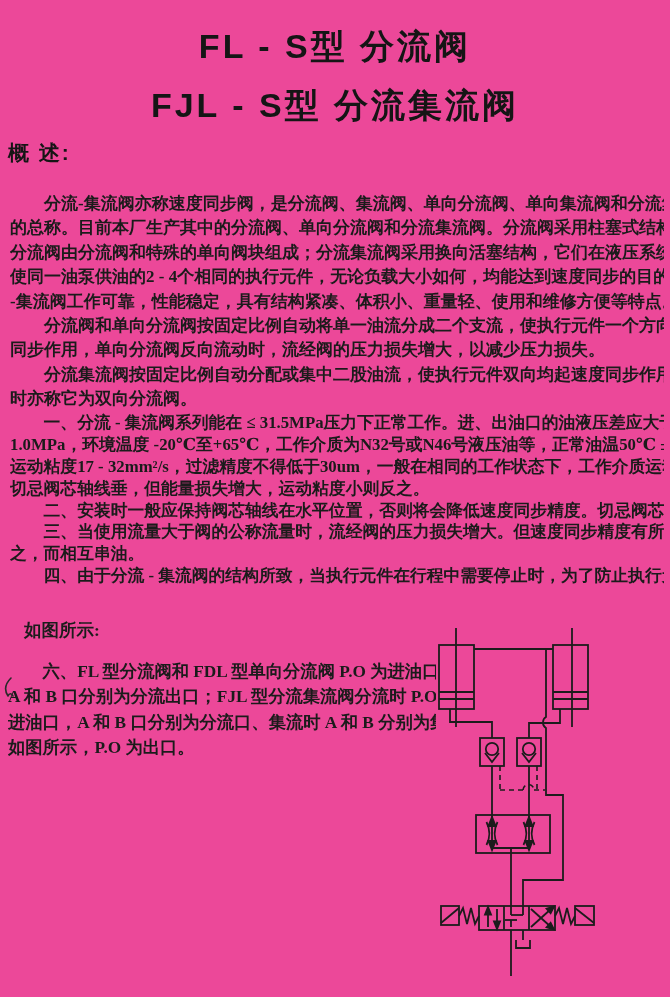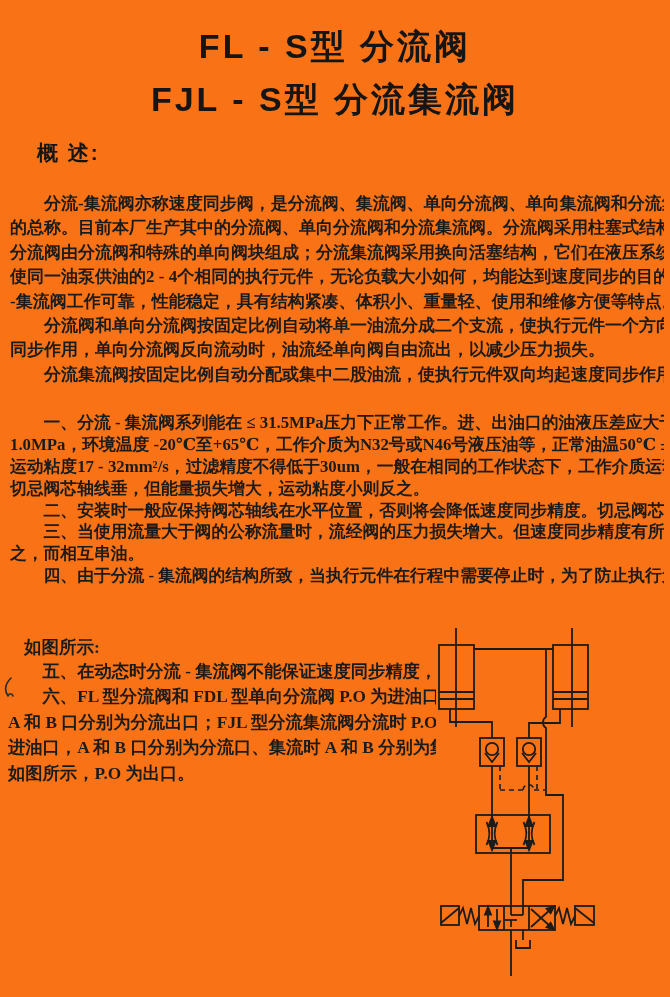--- a/index.html
+++ b/index.html
@@ -1,40 +1,40 @@
 <!DOCTYPE html>
 <html><head>
 <meta charset="utf-8">
 <style>
   html,body{margin:0;padding:0;background:#8a8a8a;}
   .page{
     position:relative;width:670px;height:997px;margin:0 auto;
-    background:#f97316;overflow:hidden;color:#1c1c1c;
+    background:#ec4899;overflow:hidden;color:#1c1c1c;
     font-family:"Liberation Serif","DejaVu Serif",serif;
   }
   .doc-title{
     position:absolute;left:0;right:0;text-align:center;
     font-family:"Liberation Sans","DejaVu Sans",sans-serif;
     font-weight:700;font-size:34px;letter-spacing:3px;color:#151515;
     white-space:nowrap;
   }
   .doc-title.t1{top:24px;}
-  .doc-title.t2{top:77px;}
+  .doc-title.t2{top:83px;}
   .overview-heading{
     position:absolute;left:8px;top:139px;
     font-family:"Liberation Sans","DejaVu Sans",sans-serif;
-    font-weight:700;font-size:21px;letter-spacing:2px;color:#151515;margin-left:29px;
+    font-weight:700;font-size:21px;letter-spacing:2px;color:#151515;
   }
   .text-block{position:absolute;left:10px;width:654px;font-weight:600;color:#1b1b1b;}
   .text-block .line{white-space:pre;overflow:hidden;}
   .intro-block{top:192px;font-size:17px;}
   .intro-block .line{line-height:24.4px;height:24.4px;}
   .spec-block{top:412px;font-size:16.8px;}
   .spec-block .line{line-height:21.9px;height:21.9px;}
-  .figure-lead{position:absolute;left:24px;top:635px;font-size:17.5px;font-weight:600;}
+  .figure-lead{position:absolute;left:24px;top:618px;font-size:17.5px;font-weight:600;}
   .notes-block{top:659px;left:8px;width:428px;font-size:17.3px;}
   .notes-block .line{line-height:25.4px;height:25.4px;}
   .schematic{position:absolute;left:430px;top:620px;width:240px;height:377px;}
   .scan-mark{position:absolute;left:1px;top:676px;width:14px;height:24px;}
 </style>
 </head>
 <body>
 
 <div class="page">
 
@@ -43,39 +43,39 @@
 
   <div class="overview-heading">概 述:</div>
 
   <div class="text-block intro-block">
       <div class="line">　　分流-集流阀亦称速度同步阀，是分流阀、集流阀、单向分流阀、单向集流阀和分流集流阀</div>
       <div class="line">的总称。目前本厂生产其中的分流阀、单向分流阀和分流集流阀。分流阀采用柱塞式结构；单向</div>
       <div class="line">分流阀由分流阀和特殊的单向阀块组成；分流集流阀采用换向活塞结构，它们在液压系统中，可</div>
       <div class="line">使同一油泵供油的2 - 4个相同的执行元件，无论负载大小如何，均能达到速度同步的目的。分流</div>
       <div class="line">-集流阀工作可靠，性能稳定，具有结构紧凑、体积小、重量轻、使用和维修方便等特点。</div>
       <div class="line">　　分流阀和单向分流阀按固定比例自动将单一油流分成二个支流，使执行元件一个方向起速度</div>
-      <div class="line">同步作用，单向分流阀反向流动时，油流经单向阀自由流出，以减少压力损失。</div>
+      <div class="line">同步作用，单向分流阀反向流动时，流经阀的压力损失增大，以减少压力损失。</div>
       <div class="line">　　分流集流阀按固定比例自动分配或集中二股油流，使执行元件双向均起速度同步作用，故有</div>
+      <div class="line">时亦称它为双向分流阀。</div>
     </div>
 
   <div class="text-block spec-block">
       <div class="line">　　一、分流 - 集流阀系列能在 ≤ 31.5MPa压力下正常工作。进、出油口的油液压差应大于</div>
       <div class="line">1.0MPa，环境温度 -20℃至+65℃，工作介质为N32号或N46号液压油等，正常油温50℃ ± 5℃。</div>
       <div class="line">运动粘度17 - 32mm²/s，过滤精度不得低于30um，一般在相同的工作状态下，工作介质运动粘度</div>
       <div class="line">切忌阀芯轴线垂，但能量损失增大，运动粘度小则反之。</div>
       <div class="line">　　二、安装时一般应保持阀芯轴线在水平位置，否则将会降低速度同步精度。切忌阀芯轴线垂</div>
       <div class="line">　　三、当使用流量大于阀的公称流量时，流经阀的压力损失增大。但速度同步精度有所提高。反</div>
       <div class="line">之，而相互串油。</div>
       <div class="line">　　四、由于分流 - 集流阀的结构所致，当执行元件在行程中需要停止时，为了防止执行元件因</div>
     </div>
 
   <div class="figure-lead">如图所示:</div>
 
   <div class="text-block notes-block">
-      <div class="line">　　五、在动态时分流 - 集流阀不能保证速度同步精度，</div>
       <div class="line">　　六、FL 型分流阀和 FDL 型单向分流阀 P.O 为进油口，</div>
       <div class="line">A 和 B 口分别为分流出口；FJL 型分流集流阀分流时 P.O 为</div>
       <div class="line">进油口，A 和 B 口分别为分流口、集流时 A 和 B 分别为集</div>
       <div class="line">如图所示，P.O 为出口。</div>
     </div>
 
   <svg class="scan-mark" viewBox="0 0 14 24">
     <path d="M10,2 C4,8 3,14 7,20 M7,20 C8,17 11,17 12,20" fill="none" stroke="#2a2a2a" stroke-width="1.6" stroke-linecap="round"></path>
   </svg>
 

